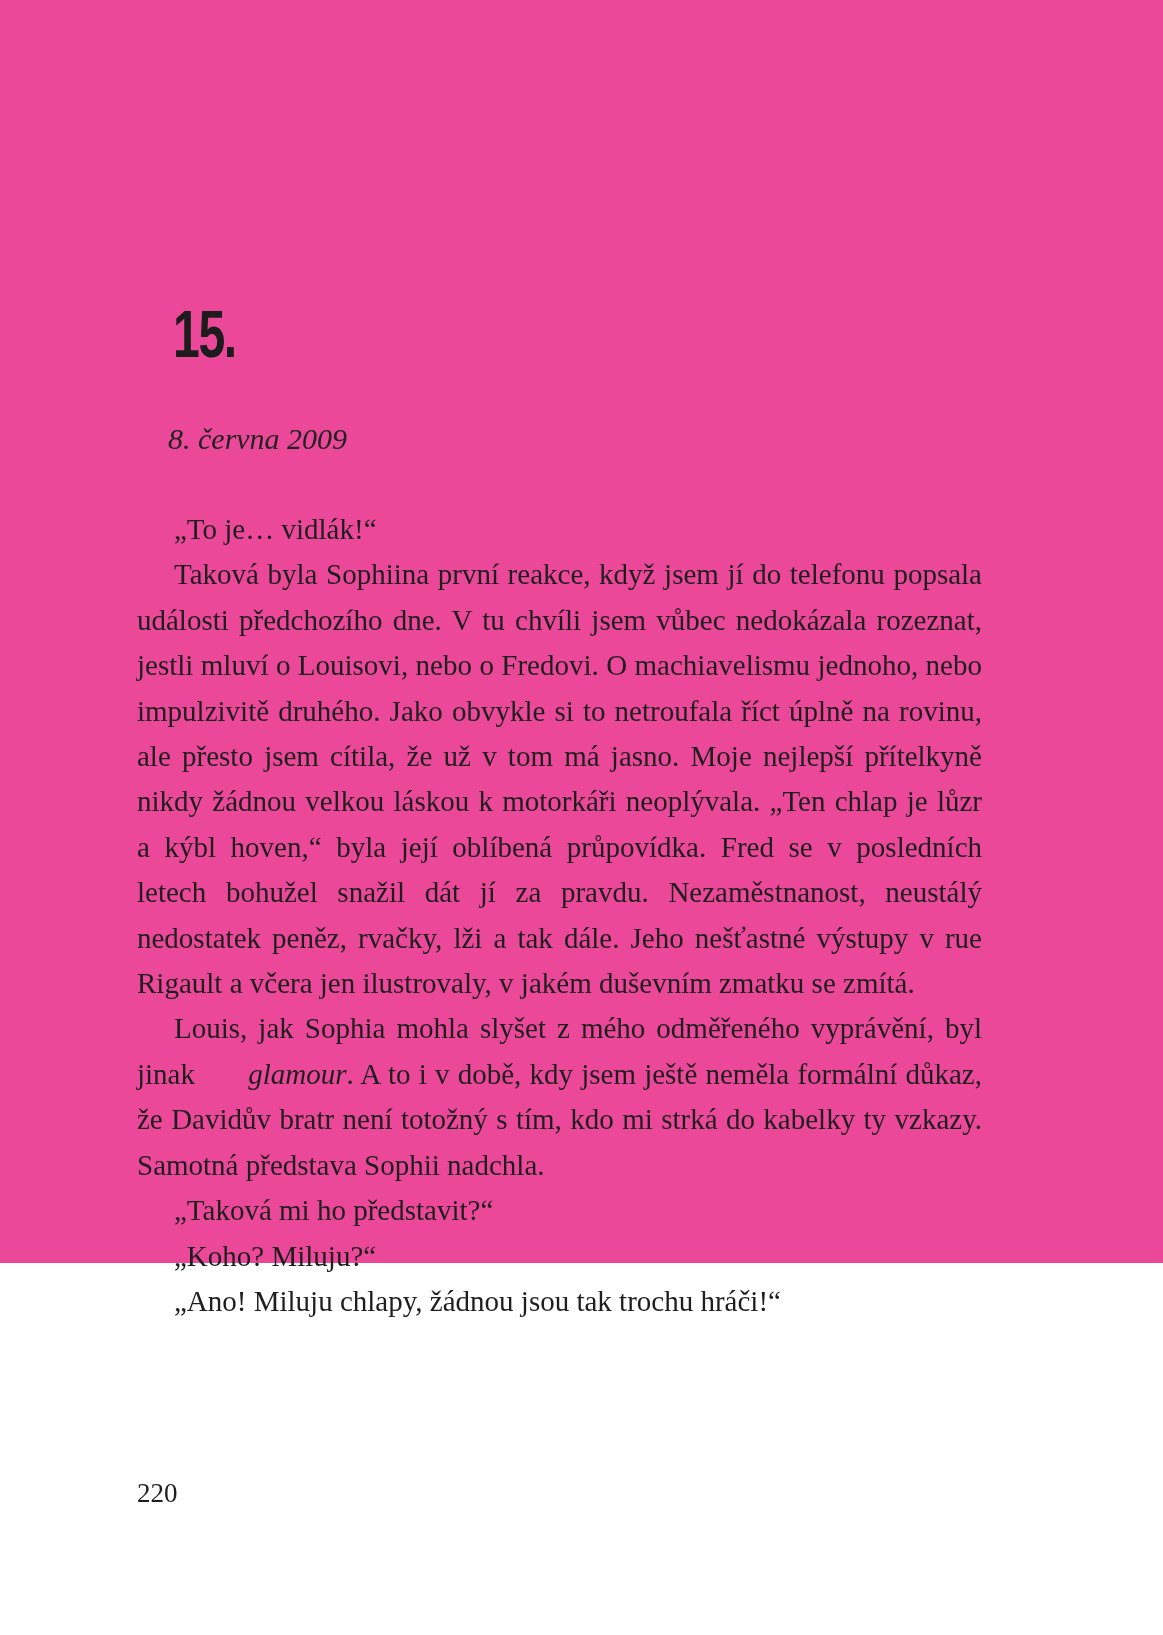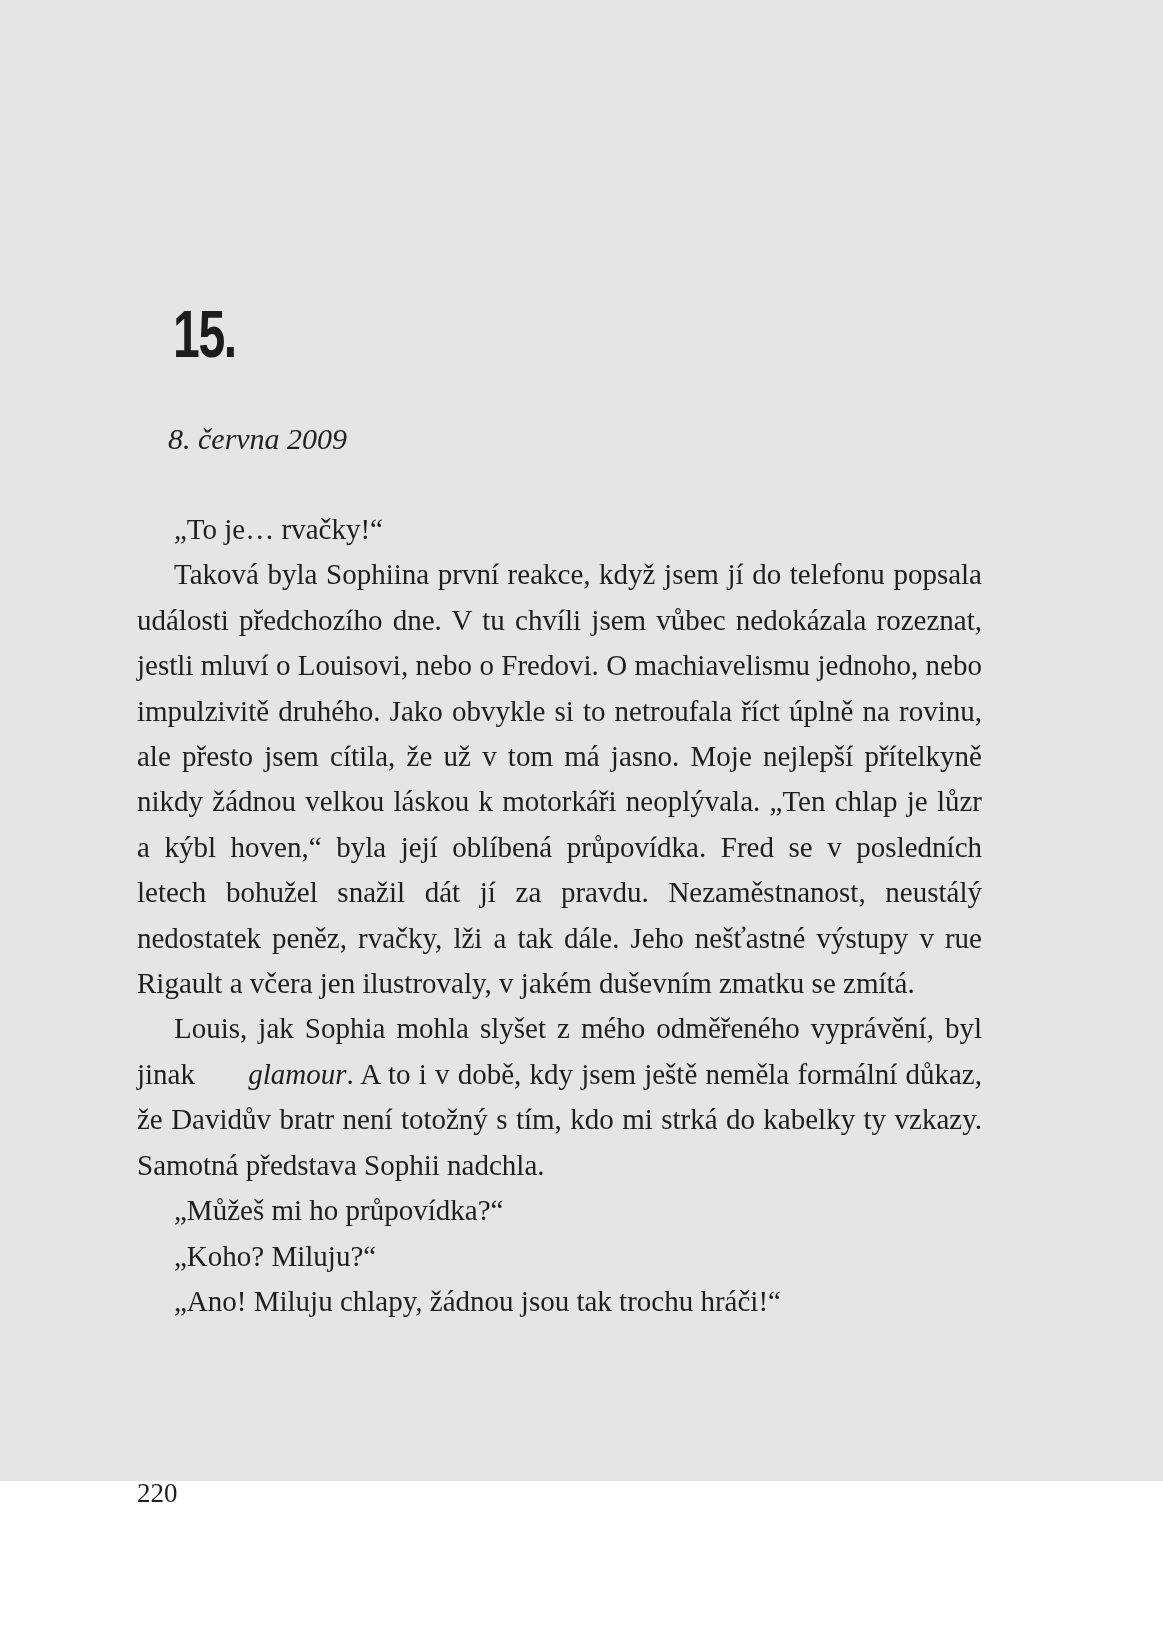--- a/index.html
+++ b/index.html
@@ -6,22 +6,22 @@
     margin: 0;
     padding: 0;
     width: 1163px;
     height: 1635px;
     background: #ffffff;
     overflow: hidden;
   }
   .page {
     position: relative;
     width: 1163px;
-    height: 1481px;
-    background: #e5e5e5;
+    height: 1263px;
+    background: #ec4899;
     color: #1e1e1e;
   }
   .chapter {
     position: absolute;
     left: 173px;
     top: 300px;
     margin: 0;
     font-family: "Liberation Sans", sans-serif;
     font-weight: 700;
     font-size: 67px;
@@ -73,23 +73,23 @@
 </head>
 <body>
 
 <div class="page">
 
   <h1 class="chapter">15.</h1>
 
   <div class="date">8. června 2009</div>
 
   <div class="body-text">
-    <p class="para">„To je… rvačky!“</p>
+    <p class="para">„To je… vidlák!“</p>
     <p class="para">Taková byla Sophiina první reakce, když jsem jí do telefonu popsala události předchozího dne. V tu chvíli jsem vůbec nedokázala rozeznat, jestli mluví o Louisovi, nebo o Fredovi. O machiavelismu jednoho, nebo impulzivitě druhého. Jako obvykle si to netroufala říct úplně na rovinu, ale přesto jsem cítila, že už v tom má jasno. Moje nejlepší přítelkyně nikdy žádnou velkou láskou k motorkáři neoplývala. „Ten chlap je lůzr a kýbl hoven,“ byla její oblíbená průpovídka. Fred se v posledních letech bohužel snažil dát jí za pravdu. Nezaměstnanost, neustálý nedostatek peněz, rvačky, lži a tak dále. Jeho nešťastné výstupy v rue Rigault a včera jen ilustrovaly, v jakém duševním zmatku se zmítá.</p>
     <p class="para"><span>Louis, jak Sophia mohla slyšet z mého odměřeného vyprávění, byl jinak </span><em>glamour</em><span>. A to i v době, kdy jsem ještě neměla formální důkaz, že Davidův bratr není totožný s tím, kdo mi strká do kabelky ty vzkazy. Samotná představa Sophii nadchla.</span></p>
-    <p class="para">„Můžeš mi ho průpovídka?“</p>
+    <p class="para">„Taková mi ho představit?“</p>
     <p class="para">„Koho? Miluju?“</p>
     <p class="para">„Ano! Miluju chlapy, žádnou jsou tak trochu hráči!“</p>
   </div>
 
   <div class="pagenum">220</div>
 
 </div>
 
 </body></html>

